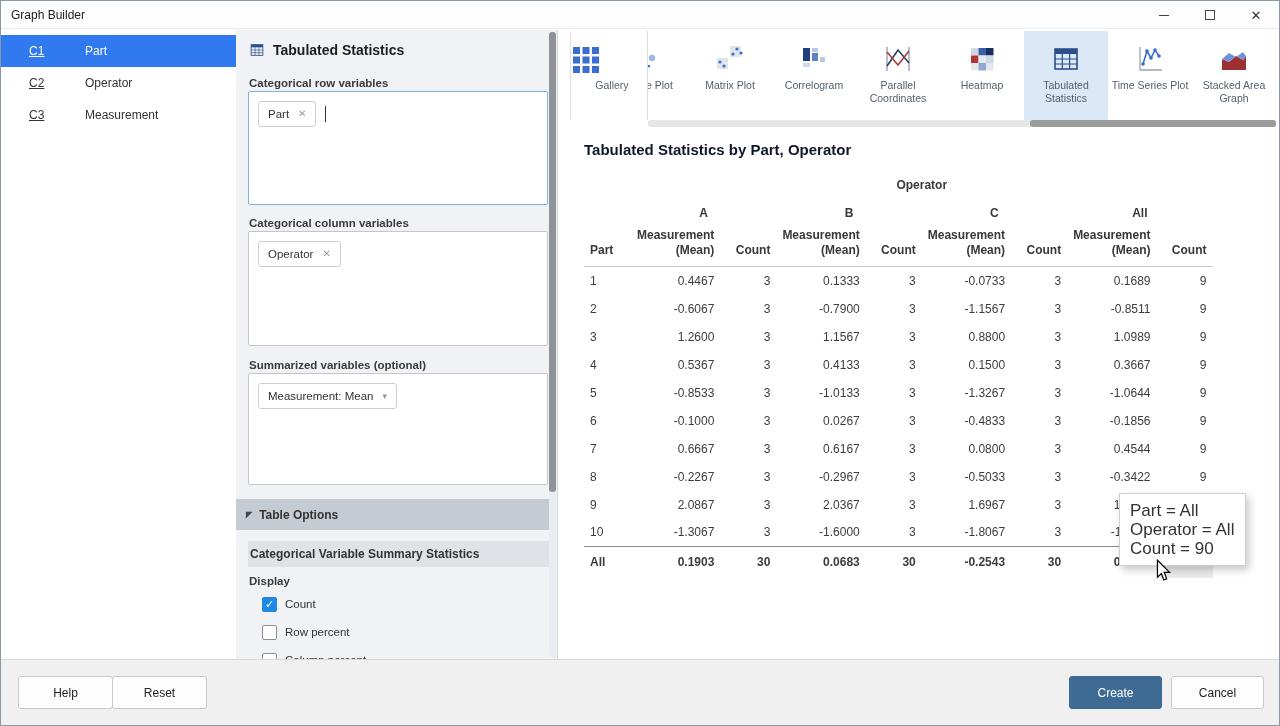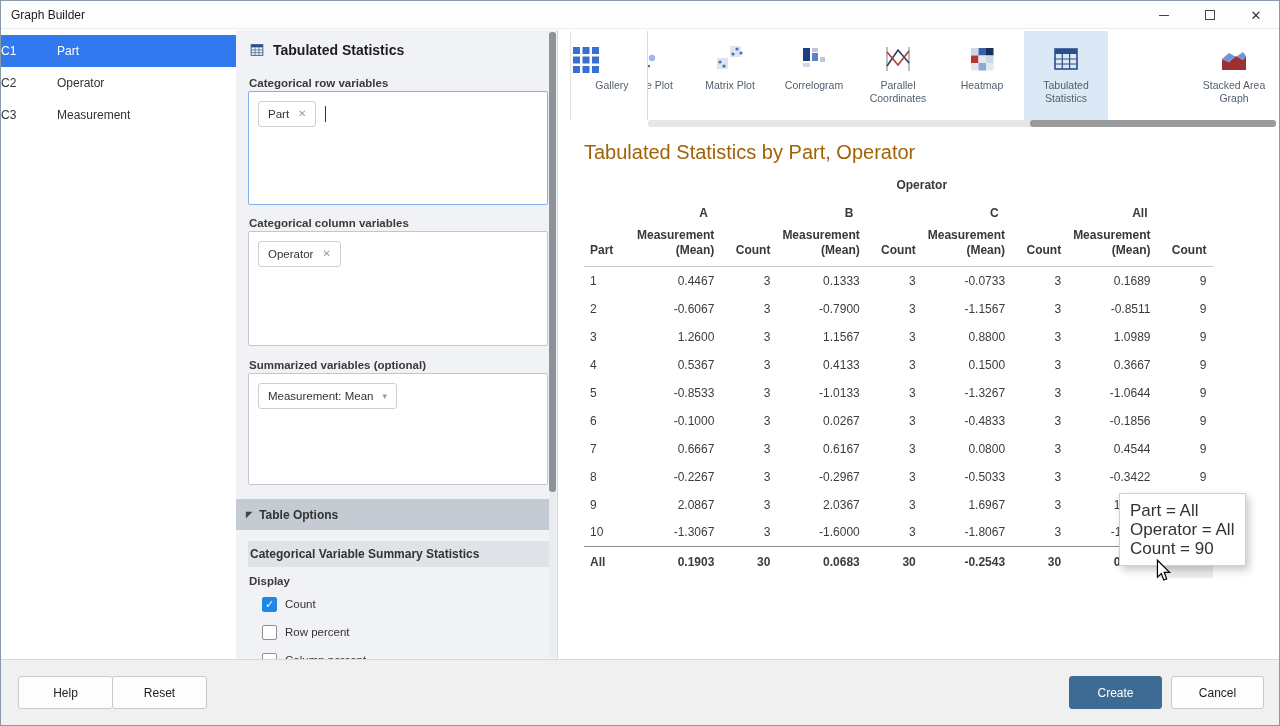--- a/index.html
+++ b/index.html
@@ -13,21 +13,21 @@
   .title { position:absolute; left:10px; top:7px; font-size:12px; color:#1b1b1b; }
   .win-controls { position:absolute; right:0; top:0; height:28px; display:flex; }
   .win-btn { width:46px; height:28px; display:flex; align-items:center; justify-content:center; color:#333; }
   .glyph-min { width:10px; border-top:1.4px solid #444; display:inline-block; }
   .glyph-max { width:10px; height:10px; border:1.4px solid #444; display:inline-block; }
   .glyph-close { font-size:13px; color:#333; line-height:1; }
 
   
   .sidebar { position:absolute; left:0; top:29px; width:235px; bottom:66px; background:#fff; padding-top:5px; }
   .side-row { height:32px; display:flex; align-items:center; font-size:12px; color:#333; cursor:default; }
-  .side-row .c-id { width:56px; }
+  .side-row .c-id { margin-left:28px; width:56px;text-decoration:underline; }
   .side-row.selected { background:#3179ef; color:#fff; }
 
   
   .panel { position:absolute; left:235px; top:29px; width:322px; bottom:66px; background:#f0f2f5;
            border-right:1px solid #d6d6d6; }
   .panel-header { position:absolute; left:13px; top:12px; display:flex; align-items:center; gap:8px;
                   font-size:14px; font-weight:bold; color:#1d1d1d; }
   .panel-header .icon svg { width:16px; height:16px; display:block; }
   .sec-label { position:absolute; left:13px; font-size:11.5px; font-weight:bold; color:#3a3a3a; }
   .dropbox { position:absolute; left:12px; width:300px; background:#fff; border:1px solid #c6c6c6;
@@ -64,21 +64,21 @@
   .gal-icon { width:30px; height:30px; }
   .gal-icon svg { width:30px; height:30px; display:block; }
   .gal-label { margin-top:5px; font-size:10.5px; color:#525f6b; text-align:center; line-height:13px; width:82px; }
   .gallery-mask { position:absolute; left:0; top:0; width:12px; height:89px; background:#fff; z-index:4; }
   .gallery-cell { position:absolute; left:12px; top:0; width:78px; height:89px; background:#fff;
                   border-left:1px solid #e2e2e2; border-right:1px solid #dcdcdc; z-index:4;
                   display:flex; flex-direction:column; align-items:flex-start; padding-top:13px; }
   .hscroll { position:absolute; left:90px; top:90px; right:2px; height:7px; background:#e6e6e6; border-radius:3px; z-index:5; }
   .hthumb { position:absolute; right:0; top:0; width:246px; height:7px; background:#9b9b9b; border-radius:3px; }
 
-  .report-title { position:absolute; left:26px; top:111px; font-size:20px; font-weight:normal; color:#a16207; }
+  .report-title { position:absolute; left:26px; top:111px; font-size:15px; font-weight:bold; color:#0f172a; }
 
   .stat-table { position:absolute; left:26px; top:142px; border-collapse:collapse; table-layout:fixed; }
   .stat-table th, .stat-table td { font-size:12px; color:#3c3c3c; padding:0 6px; white-space:nowrap; }
   .stat-table th { font-weight:bold; color:#383838; }
   .span-row th { text-align:center; height:26px; vertical-align:middle; }
   .group-row th { text-align:center; height:30px; vertical-align:middle; }
   .sub-row th { text-align:right; vertical-align:bottom; padding-bottom:8px; border-bottom:1px solid #c9c9c9; line-height:15px; }
   .sub-row th.left { text-align:left; }
   .stat-table tbody td { height:28px; text-align:right; }
   .stat-table tbody td.left, .stat-table tfoot td.left { text-align:left; }
@@ -287,20 +287,36 @@
         </div>
         <div class="gal-item selected" style="left: 466px;">
           <span class="gal-icon">
             <svg viewBox="0 0 30 30">
               <rect x="4" y="5" width="22" height="20" fill="none" stroke="#2c4f8a" stroke-width="1.6"></rect>
               <rect x="4" y="5" width="22" height="5" fill="#2c4f8a"></rect>
               <path d="M4 15 H26 M4 20 H26 M11.3 10 V25 M18.6 10 V25" stroke="#2c4f8a" stroke-width="1.2"></path>
             </svg>
           </span>
           <span class="gal-label">Tabulated Statistics</span>
+        </div>
+        <div class="gal-item" style="left: 550px;">
+          <span class="gal-icon">
+            <svg viewBox="0 0 30 30" fill="none">
+              <path d="M5 3 V26 H27" stroke="#9aa4ae" stroke-width="1.3"></path>
+              <path d="M8 20 L12 7 L16 14 L20 6 L24 12" stroke="#3a6fd0" stroke-width="1.6"></path>
+              <g fill="#3a6fd0">
+                <circle cx="8" cy="20" r="1.8"></circle>
+                <circle cx="12" cy="7" r="1.8"></circle>
+                <circle cx="16" cy="14" r="1.8"></circle>
+                <circle cx="20" cy="6" r="1.8"></circle>
+                <circle cx="24" cy="12" r="1.8"></circle>
+              </g>
+            </svg>
+          </span>
+          <span class="gal-label">Time Series Plot</span>
         </div>
         <div class="gal-item" style="left: 634px;">
           <span class="gal-icon">
             <svg viewBox="0 0 30 30">
               <path d="M3 26 V15 L10 18 L17 12 L24 16 L27 12 V26 Z" fill="#9e2f33"></path>
               <path d="M3 15 L10 9 L17 13 L24 8 L27 12 L24 16 L17 12 L10 18 Z" fill="#7094d8"></path>
             </svg>
           </span>
           <span class="gal-label">Stacked Area Graph</span>
         </div>

